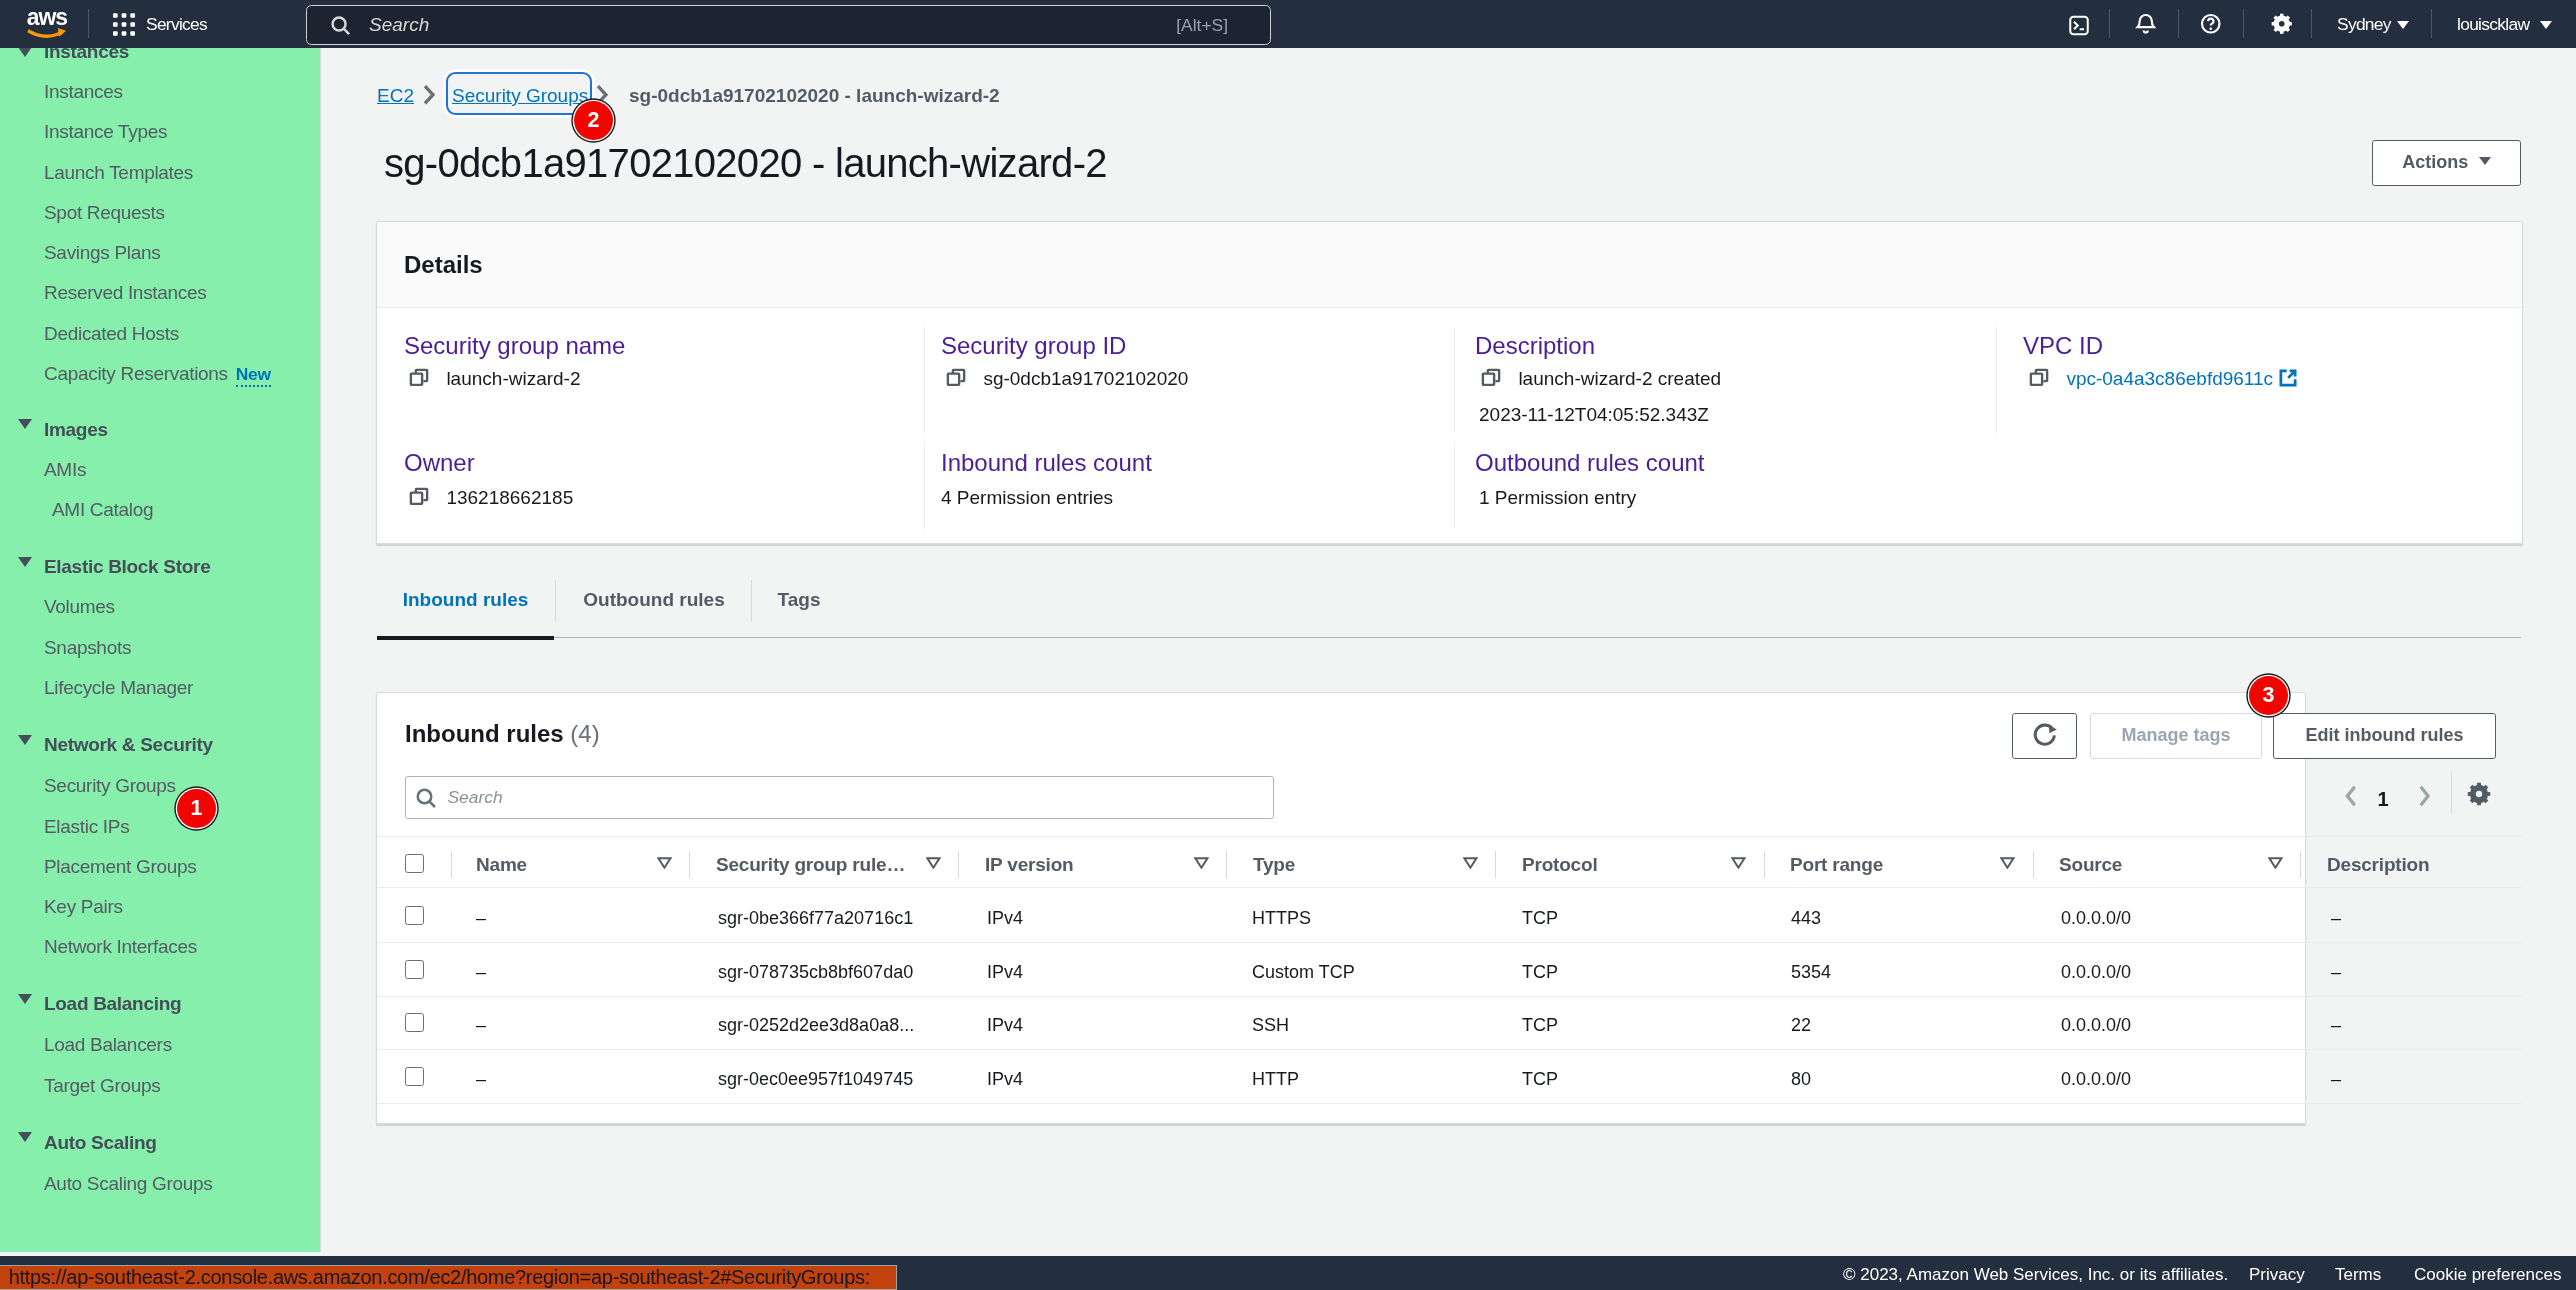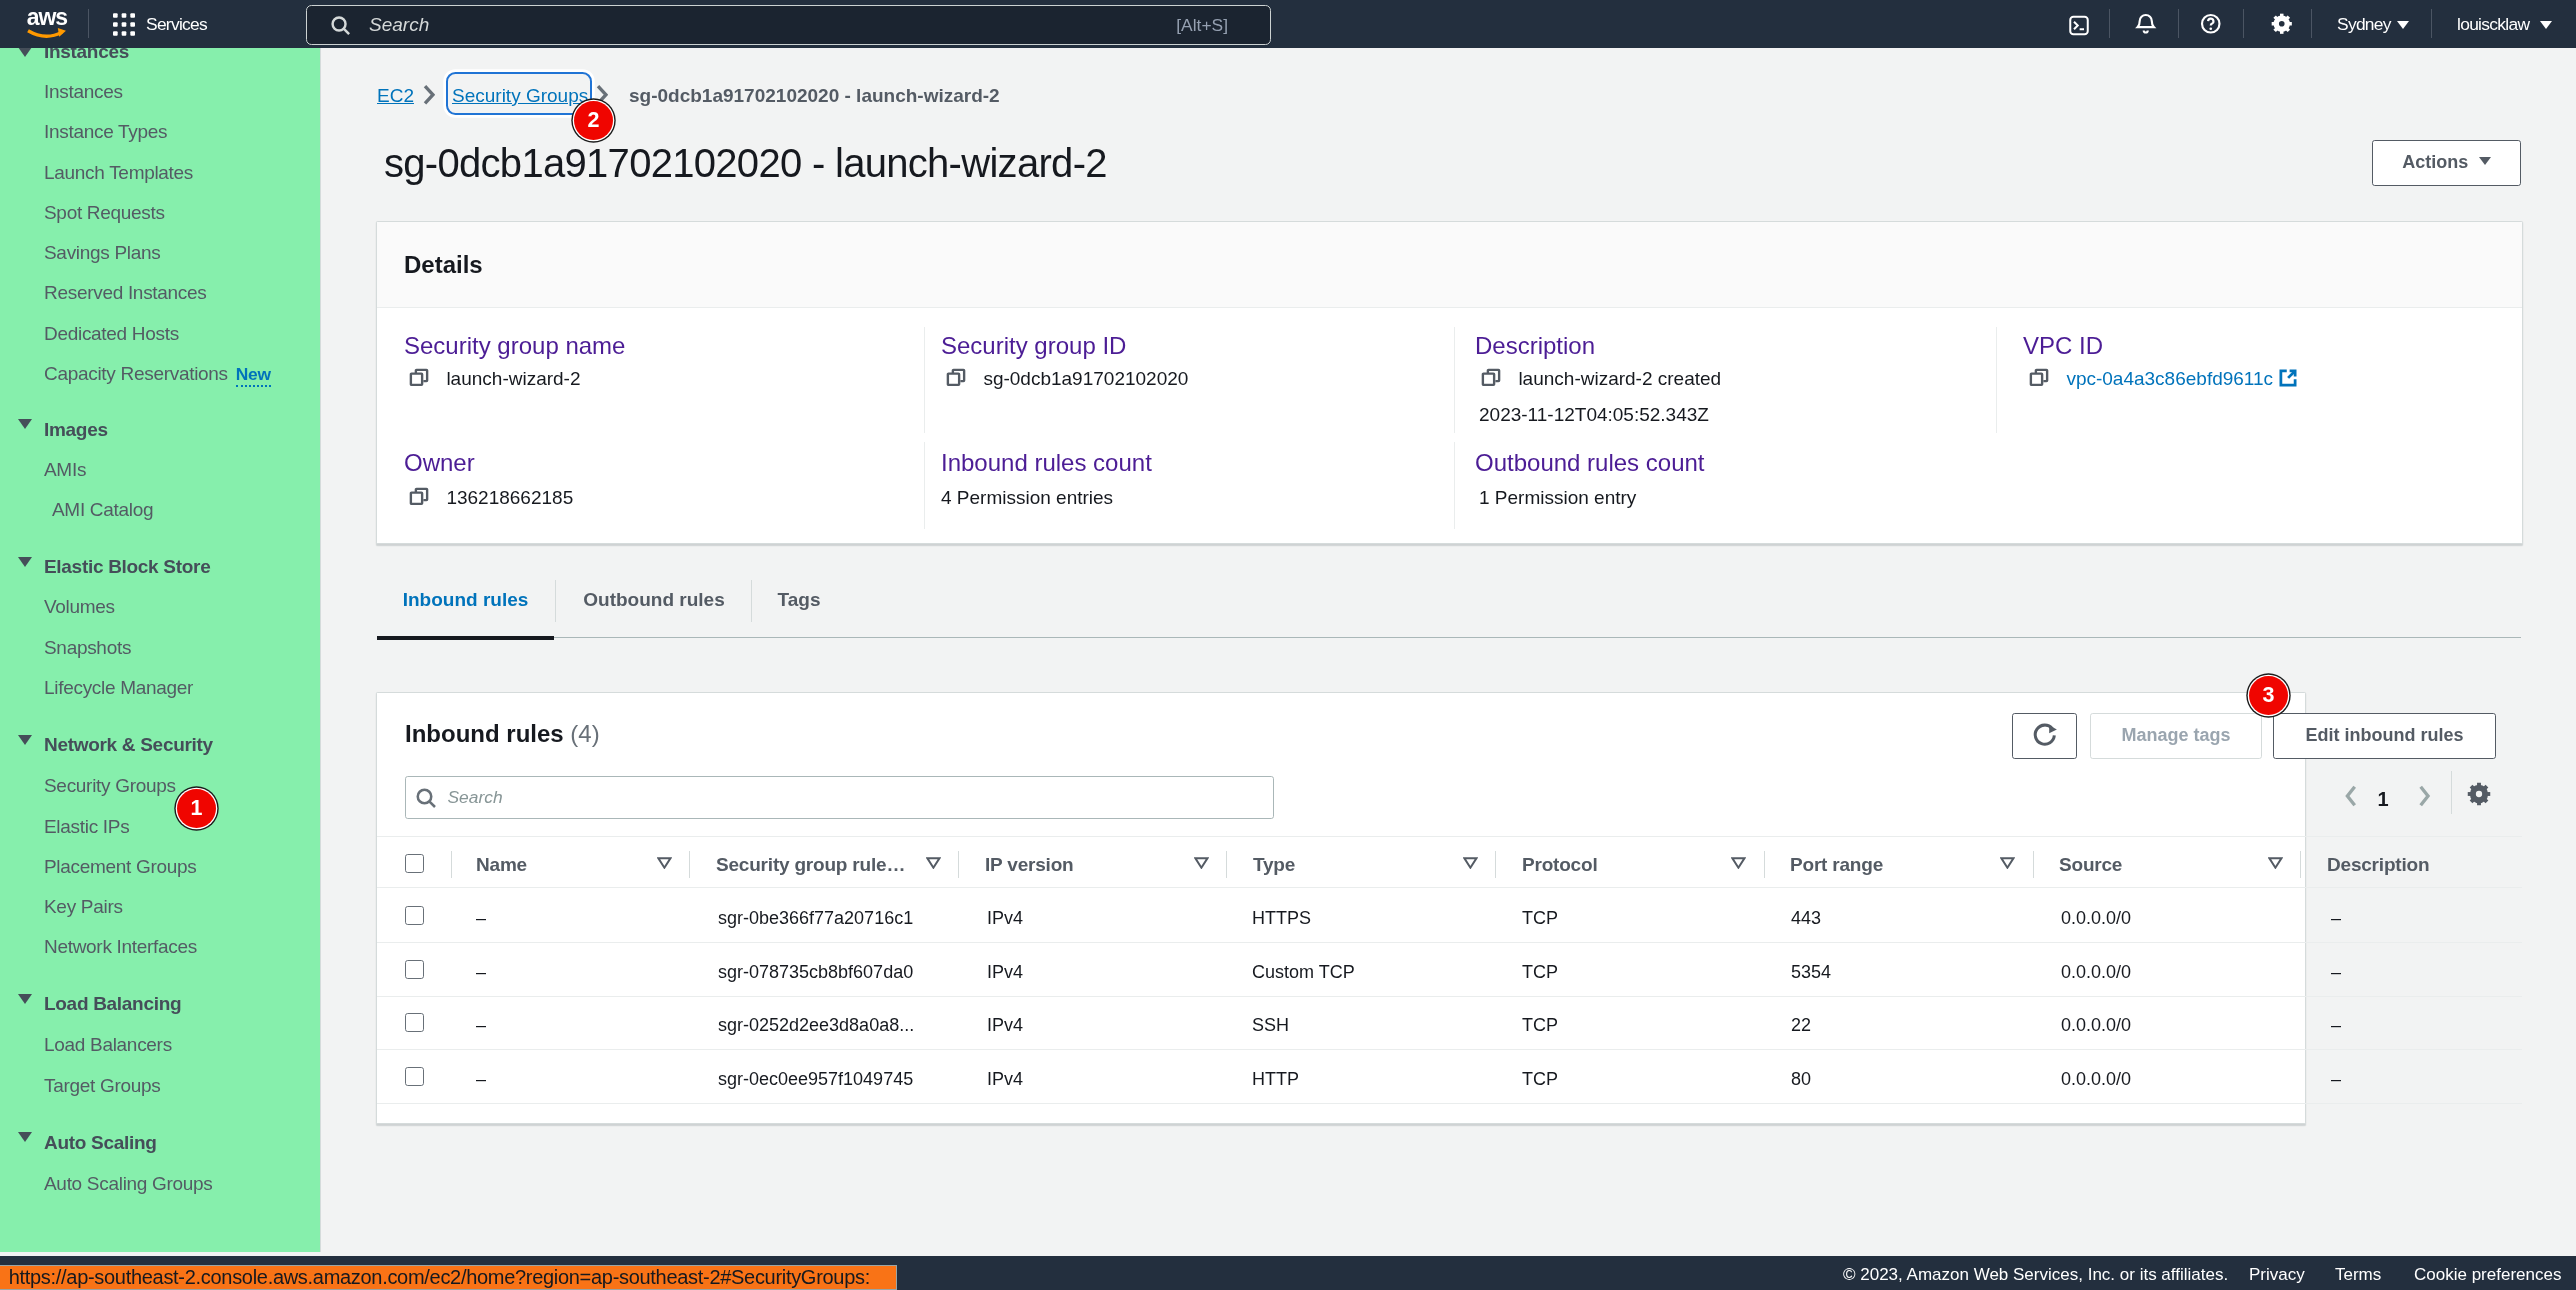--- a/index.html
+++ b/index.html
@@ -61,21 +61,21 @@
 .hcell { position:absolute; top:0; height:52px; line-height:55px; font-size:19px; font-weight:700; color:#545b64; letter-spacing:-0.2px; }
 .cell { position:absolute; top:0; height:54px; line-height:58px; font-size:18px; color:#16191f; white-space:nowrap; }
 .hdiv { position:absolute; top:14px; width:1.3px; height:27px; background:#d5dbdb; }
 .filt { position:absolute; top:20px; }
 .cb { position:absolute; left:27.5px; width:19px; height:19px; border:1.3px solid #687078; border-radius:2.7px; background:#fff; }
 .trow { position:absolute; left:0; width:2145px; height:54px; border-bottom:1.3px solid #eaeded; }
 
 
 #footer { position:absolute; left:0; top:1256px; width:2576px; height:38px; background:#232f3e; z-index:60; }
 #footer span { position:absolute; top:0; height:38px; line-height:38px; font-size:17px; color:#ffffff; }
-#urltip { position:absolute; left:0; top:1265px; width:897px; height:25px; background:#f97316; border:1.3px solid #9aa5a5; border-left:none; z-index:70; line-height:22px; font-size:20px; letter-spacing:-0.3px; color:#16191f; padding-left:8.7px; white-space:nowrap; overflow:hidden; }
+#urltip { position:absolute; left:0; top:1265px; width:897px; height:25px; background:#c2410c; border:1.3px solid #9aa5a5; border-left:none; z-index:70; line-height:22px; font-size:20px; letter-spacing:-0.3px; color:#16191f; padding-left:8.7px; white-space:nowrap; overflow:hidden; }
 
 
 .redc { position:absolute; width:39px; height:39px; background:#f00500; border-radius:50%; box-shadow:0 0 0 1.3px #fff, 0 0 0 2.7px #1b1b1b; color:#fff; font-size:21.5px; font-weight:700; text-align:center; line-height:39px; z-index:80; }
 </style>
 </head>
 <body>
 <div id="page">
 
   <div id="sidebar">
     <div class="stri" style="top:47px;"></div>

